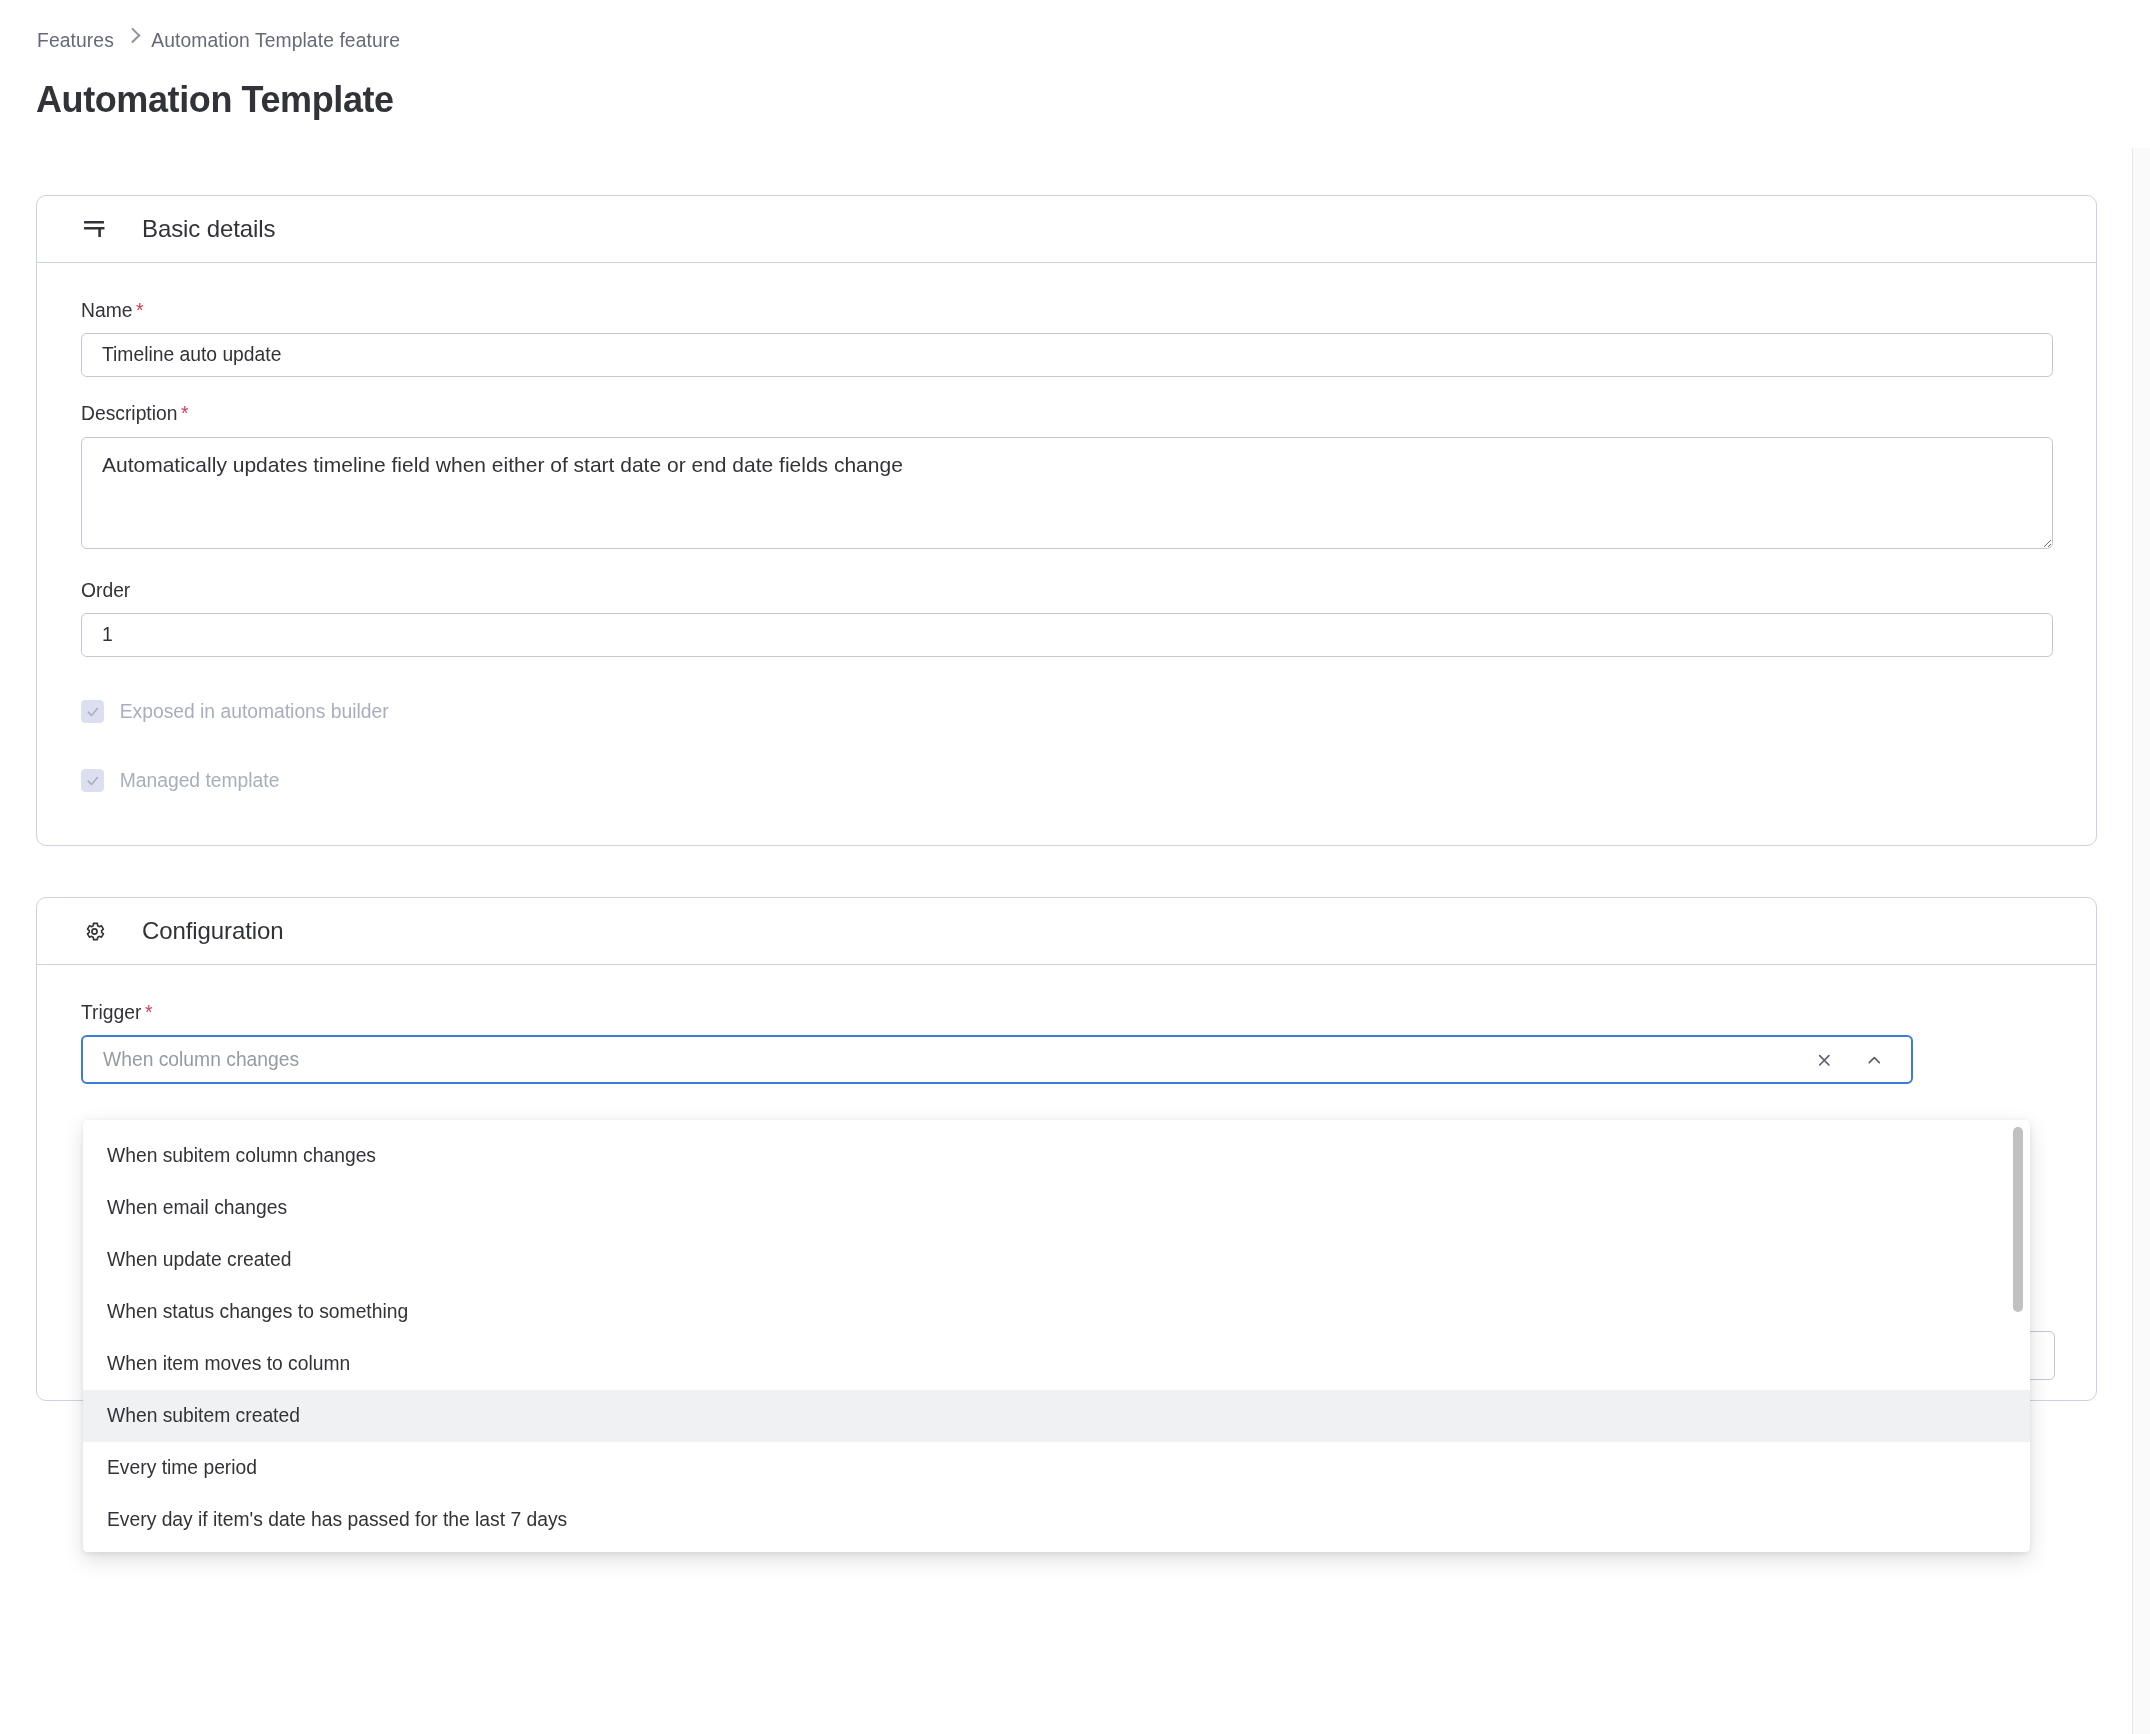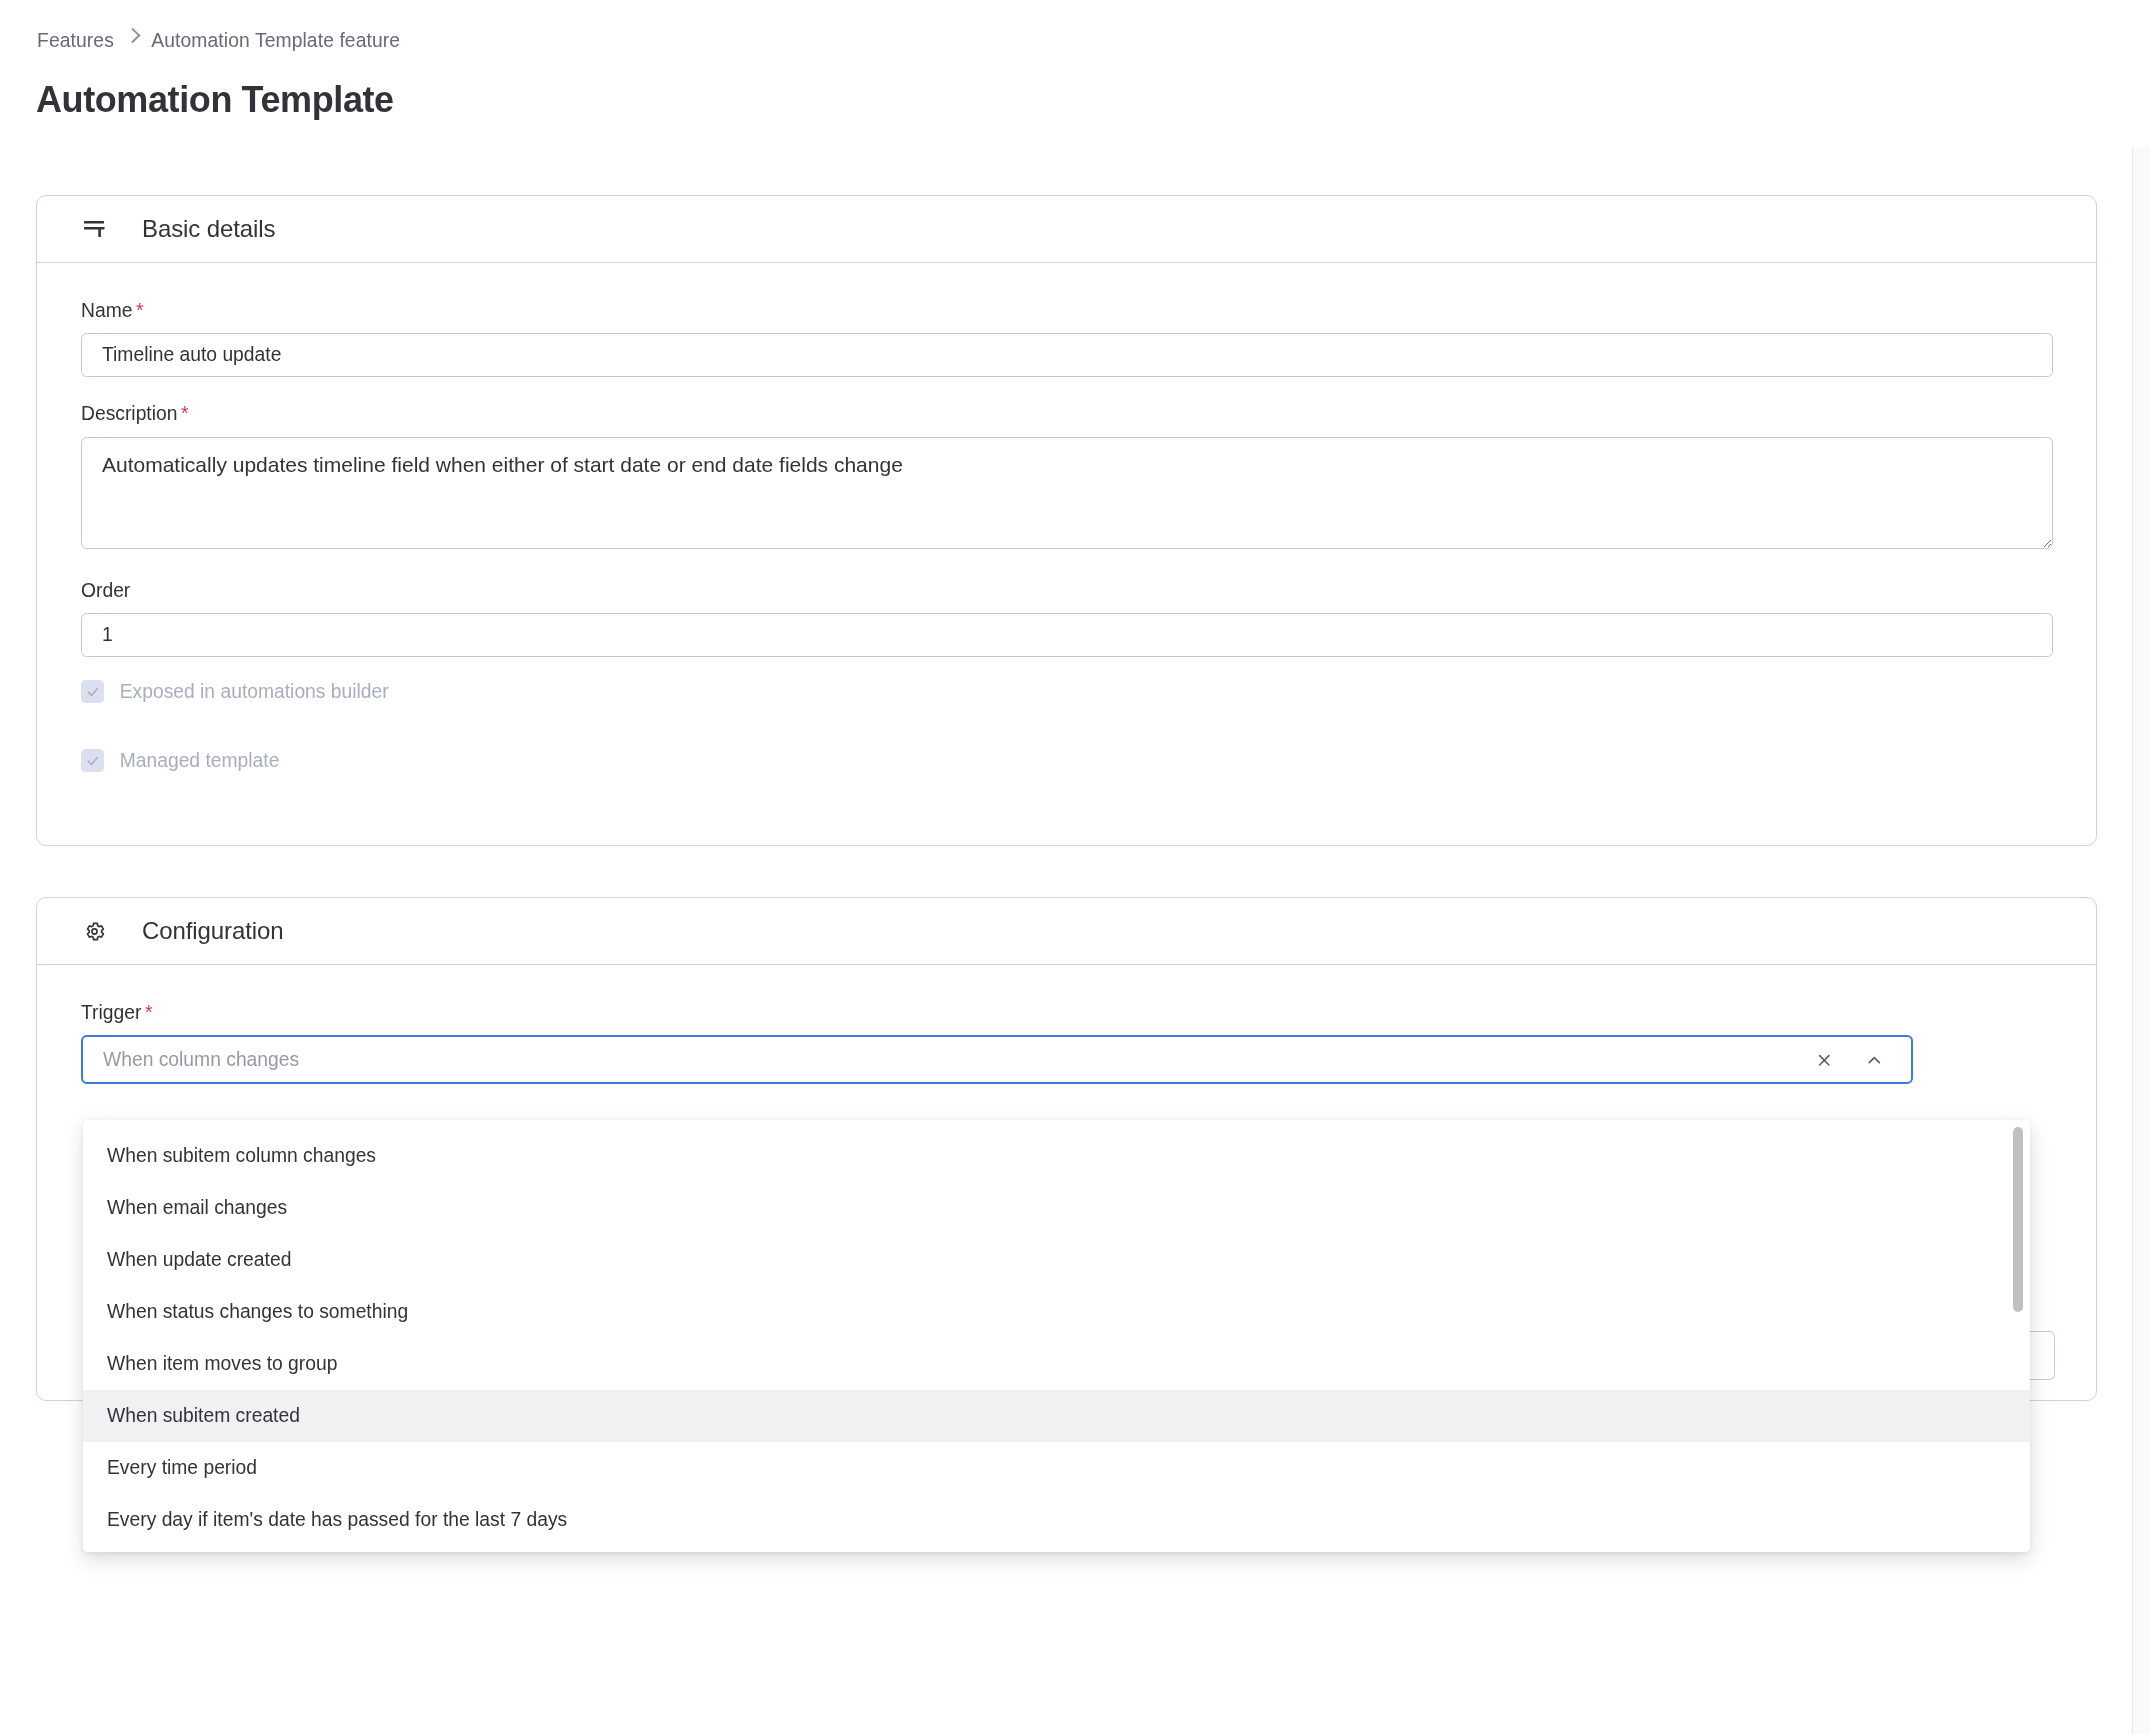--- a/index.html
+++ b/index.html
@@ -125,21 +125,21 @@
   .spacer-28 { height: 26px; }
   .spacer-34 { height: 29px; }
 
   
   .check-row {
     display: flex;
     align-items: center;
     gap: 15.7px;
     margin-top: 46px;
   }
-  .check-row.first { margin-top: 23px; }
+  .check-row.first { margin-top: 43px; }
   .checkbox-box {
     width: 23px; height: 23px;
     border-radius: 4.3px;
     background: #dcdff0;
     display: flex;
     align-items: center;
     justify-content: center;
     flex: none;
   }
   .check-label {
@@ -364,21 +364,21 @@
 
   <span class="occluded-text">A</span>
   <div class="occluded-btn"></div>
 
   <div class="dropdown">
     <div class="dropdown-inner">
       <div class="dd-option">When subitem column changes</div>
       <div class="dd-option">When email changes</div>
       <div class="dd-option">When update created</div>
       <div class="dd-option">When status changes to something</div>
-      <div class="dd-option">When item moves to group</div>
+      <div class="dd-option">When item moves to column</div>
       <div class="dd-option highlighted">When subitem created</div>
       <div class="dd-option">Every time period</div>
       <div class="dd-option">Every day if item's date has passed for the last 7 days</div>
 
       <div class="dd-scrollbar">
         <div class="dd-thumb"></div>
       </div>
     </div>
   </div>
 

